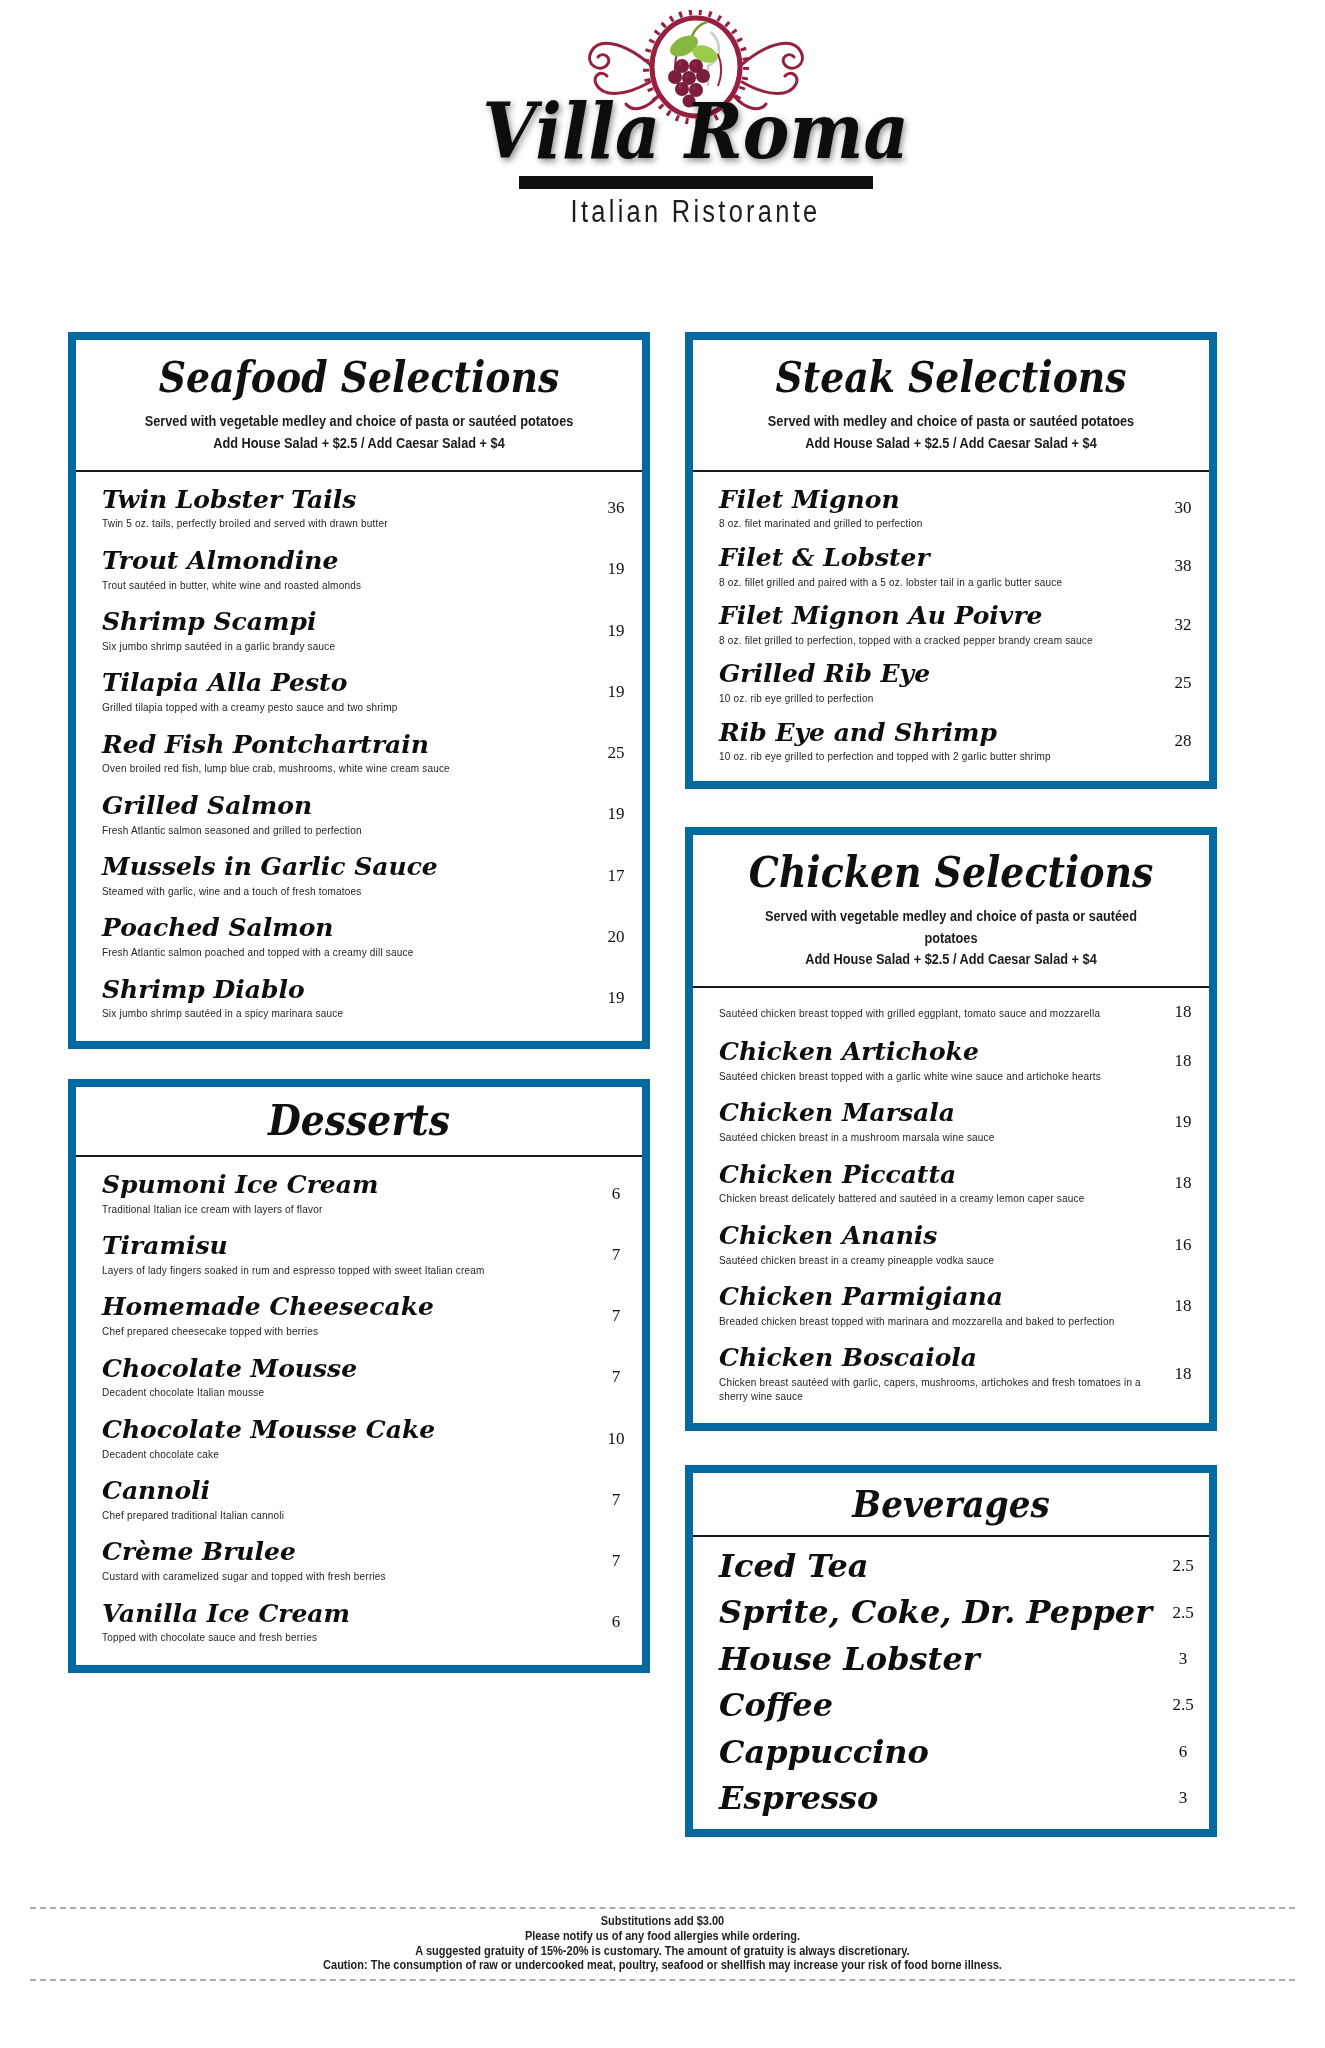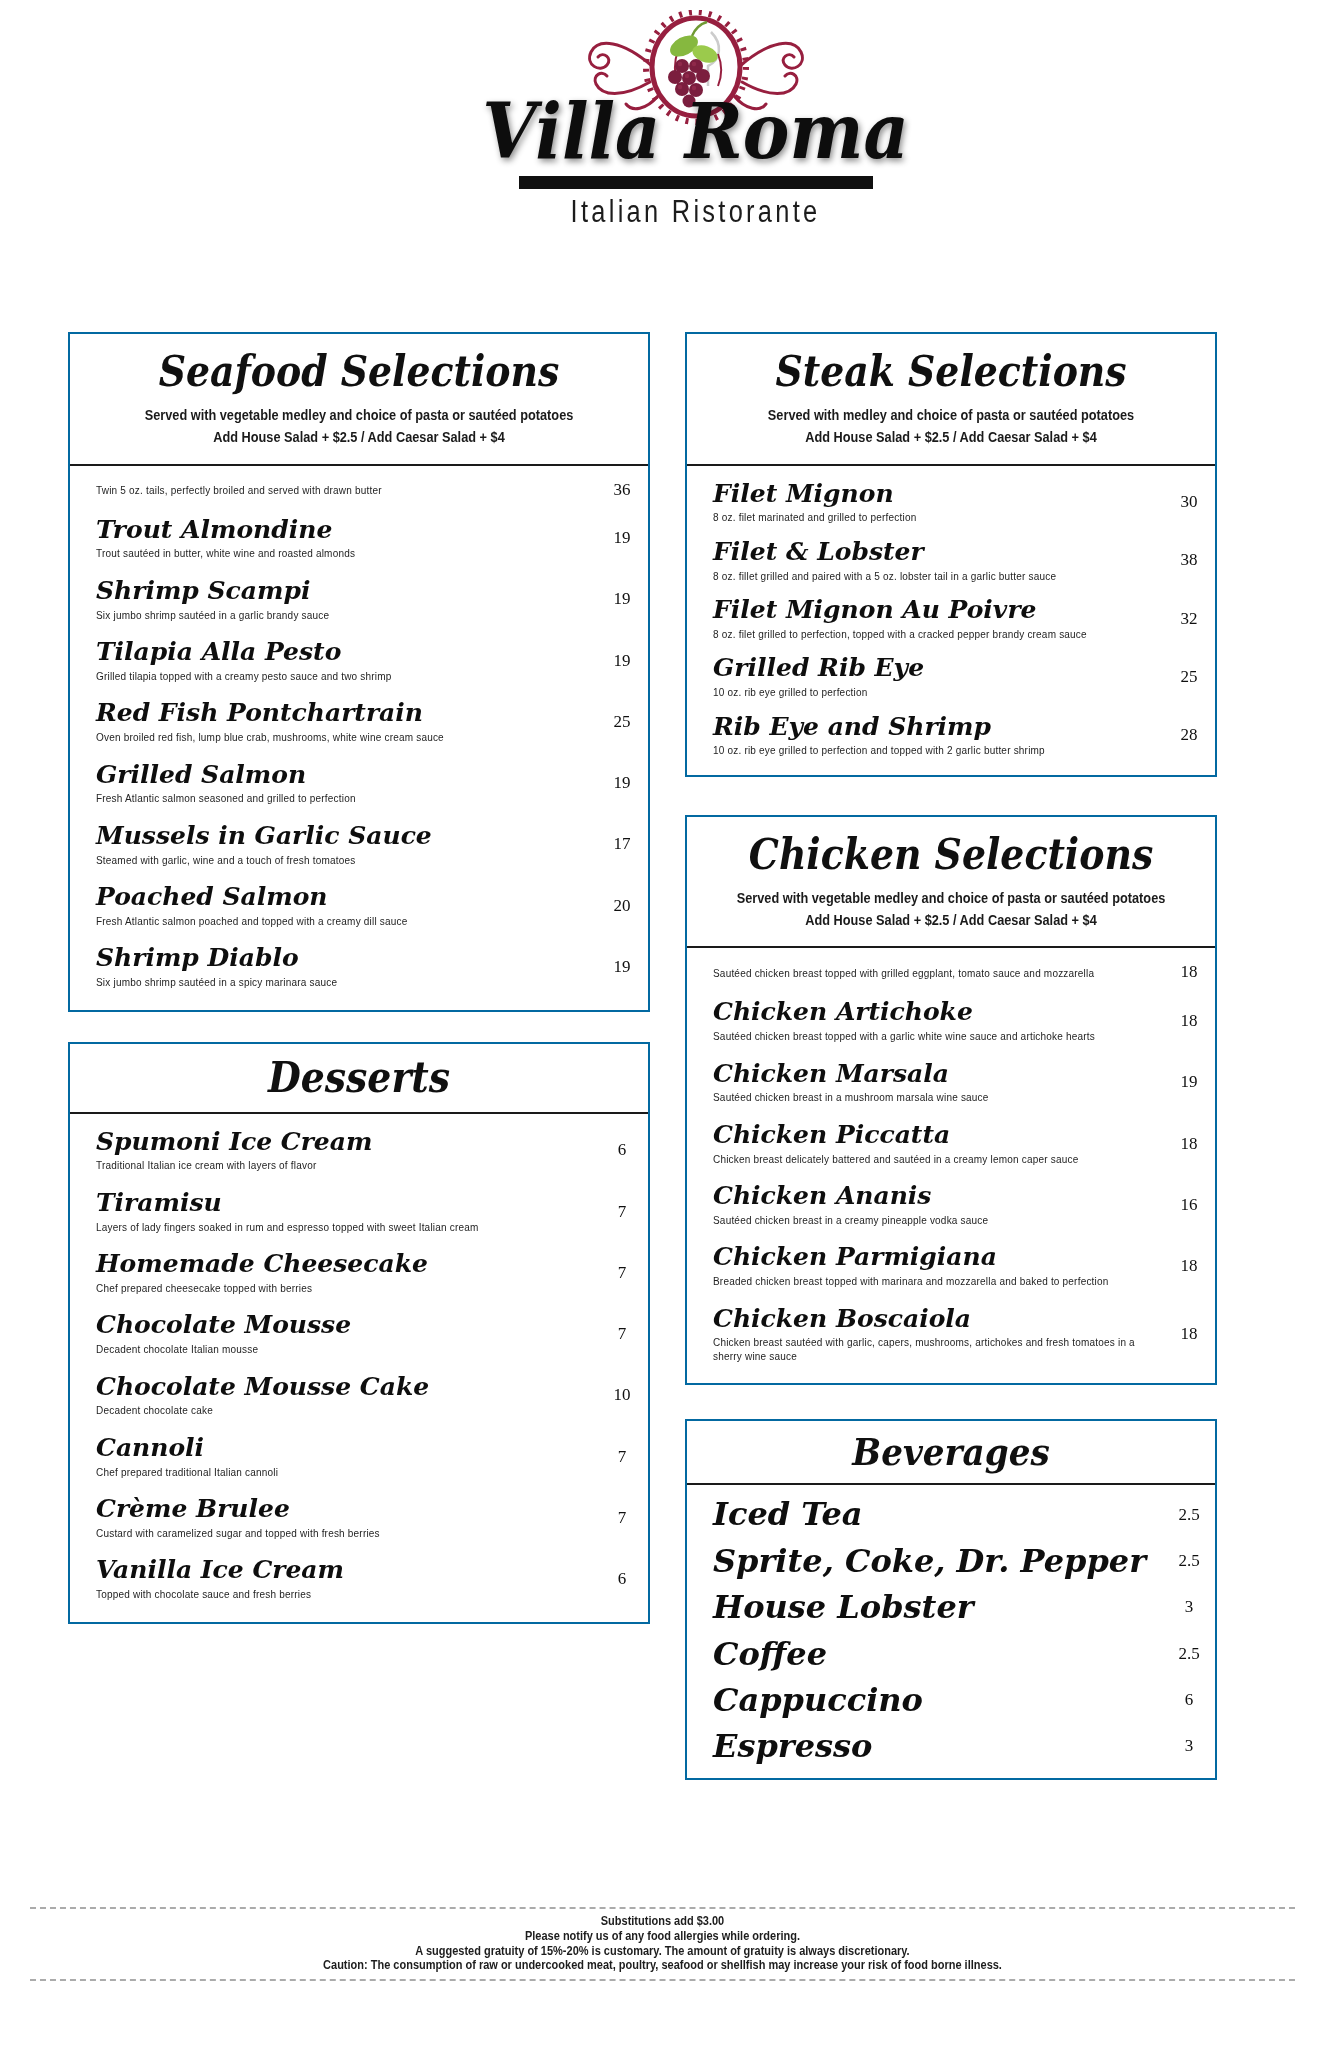--- a/index.html
+++ b/index.html
@@ -17,21 +17,21 @@
   }
   .brand-bar{width:354px;height:13px;background:#101010;margin:6px auto 5px;}
   .brand-sub{
     font-size:31px;font-weight:500;letter-spacing:4px;color:#1c1c1c;
     transform:scaleX(.82);
   }
   
   #col-left{position:absolute;left:68px;top:332px;width:582px;}
   #col-right{position:absolute;left:685px;top:332px;width:532px;}
   
-  .section{border:2px solid #0369a1;background:#fff;}
+  .section{border:8px solid #0369a1;background:#fff;}
   .section-seafood{margin-bottom:30px;}
   .section-steak{margin-bottom:38px;}
   .section-chicken{margin-bottom:34px;}
   .section-header{border-bottom:2px solid #1a1a1a;text-align:center;padding:16px 8px;}
   .section-desserts .section-header{padding:12px 8px;}
   .section-beverages .section-header{padding:11px 20px;}
   .section-title{
     font-family:"DejaVu Serif","Liberation Serif",serif;font-style:italic;font-weight:600;
     font-size:42px;line-height:1.05;color:#101010;transform:scaleX(.9);
   }
@@ -115,20 +115,21 @@
     <div class="section-header">
       <div class="section-title">Seafood Selections</div>
       <div class="section-subtitle">
           <div>Served with vegetable medley and choice of pasta or sautéed potatoes</div>
           <div>Add House Salad + $2.5  /  Add Caesar Salad + $4</div>
         </div>
     </div>
     <div class="items">
         <div class="menu-item">
           <div class="item-text">
+            <div class="item-name">Twin Lobster Tails</div>
             <div class="item-desc">Twin 5 oz. tails, perfectly broiled and served with drawn butter</div>
           </div>
           <div class="item-price">36</div>
         </div>
         <div class="menu-item">
           <div class="item-text">
             <div class="item-name">Trout Almondine</div>
             <div class="item-desc">Trout sautéed in butter, white wine and roasted almonds</div>
           </div>
           <div class="item-price">19</div>

